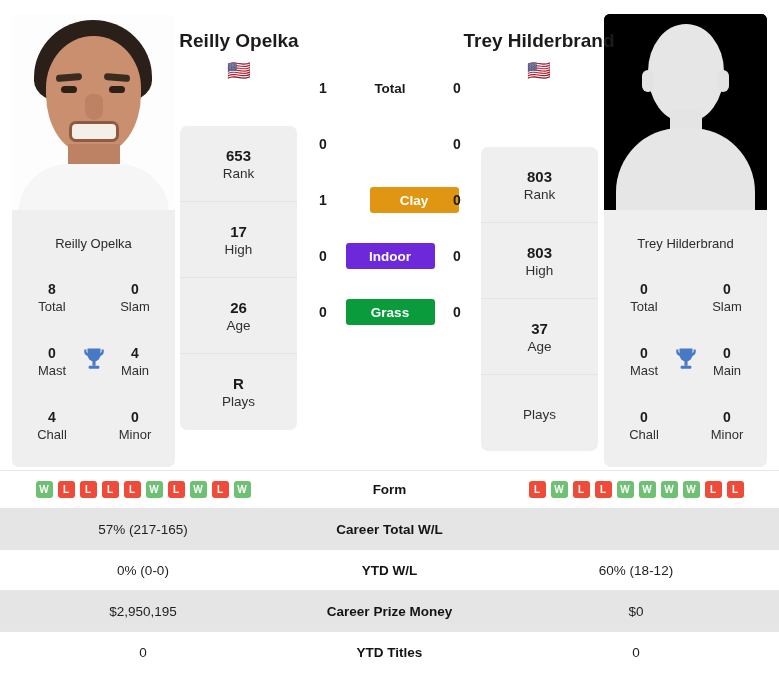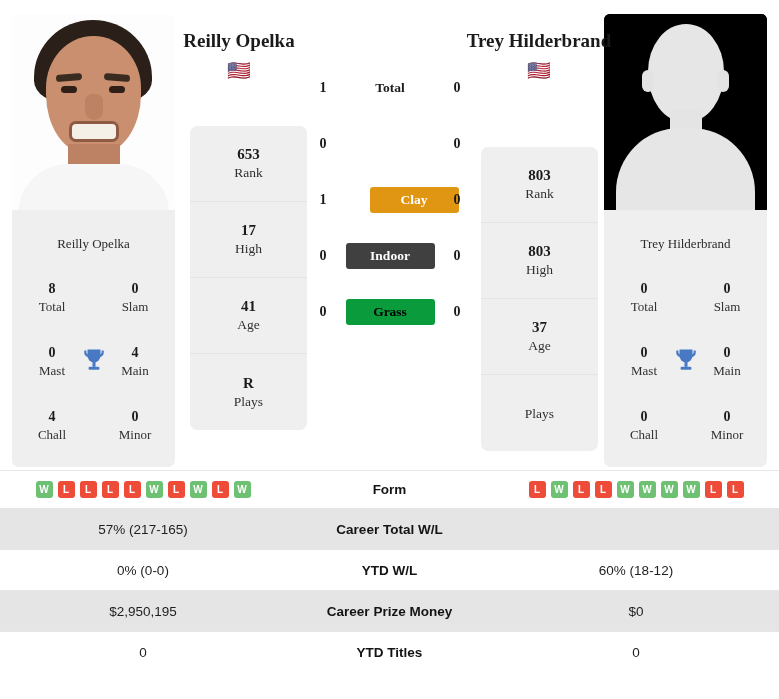--- a/index.html
+++ b/index.html
@@ -7,21 +7,21 @@
     width: 779px; height: 699px;
     background: #ffffff;
     font-family: "Liberation Sans", sans-serif;
     color: #202020;
     overflow: hidden;
   }
 
   .page { position: relative; width: 779px; height: 699px; }
 
   
-  .top { position: relative; width: 722px; height: 470px; font-family: Liberation Serif, serif; }
+  .top { position: relative; width: 722px; height: 470px; }
 
   
   .photo-col {
     position: absolute; top: 14px; width: 163px;
   }
   .photo-col.left  { left: 12px; }
   .photo-col.right { left: 604px; }
 
   .photo-frame {
     width: 163px; height: 196px;
@@ -113,21 +113,21 @@
   }
   .name-head .flag {
     margin-top: 9px; font-size: 19px; line-height: 1;
   }
 
   
   .stack {
     position: absolute; width: 117px;
     background: #efefef; border-radius: 7px; overflow: hidden;
   }
-  .stack.left  { left: 190px; top: 126px; }
+  .stack.left  { left: 180px; top: 126px; }
   .stack.right { left: 481px; top: 147px; }
   .stack .cell {
     height: 76px;
     display: flex; flex-direction: column;
     align-items: center; justify-content: center;
     border-bottom: 1px solid #e4e4e4;
   }
   .stack .cell:last-child { border-bottom: none; }
   .stack .cell .v { font-size: 15px; font-weight: bold; color: #1b1b1b; }
   .stack .cell .k { font-size: 13.5px; color: #303030; margin-top: 2px; }
@@ -258,21 +258,21 @@
     <div class="stack left">
       <div class="cell">
         <div class="v">653</div>
         <div class="k">Rank</div>
       </div>
       <div class="cell">
         <div class="v">17</div>
         <div class="k">High</div>
       </div>
       <div class="cell">
-        <div class="v">41</div>
+        <div class="v">26</div>
         <div class="k">Age</div>
       </div>
       <div class="cell">
         <div class="v">R</div>
         <div class="k">Plays</div>
       </div>
     </div>
 
     <div class="stack right">
       <div class="cell">
@@ -389,26 +389,26 @@
           <div class="sc-l">0</div>
           <div class="sc-r">0</div>
         </div>
         <div class="srow">
           <div class="sc-l">1</div>
           <div class="badge" style="background: rgb(224, 150, 18); color: rgb(255, 255, 255); margin-left: 48px;">Clay</div>
           <div class="sc-r">0</div>
         </div>
         <div class="srow">
           <div class="sc-l">0</div>
-          <div class="badge" style="background: #404040; color: rgb(255, 255, 255);">Indoor</div>
+          <div class="badge" style="background: #6d28d9; color: rgb(255, 255, 255);">Indoor</div>
           <div class="sc-r">0</div>
         </div>
         <div class="srow">
           <div class="sc-l">0</div>
-          <div class="badge" style="background: rgb(10, 155, 60); color: #000000;">Grass</div>
+          <div class="badge" style="background: rgb(10, 155, 60); color: #ffffff;">Grass</div>
           <div class="sc-r">0</div>
         </div>
       </div>
 
   </div>
 
   <div class="table">
       <div class="trow form-row">
         <div class="tc">
           <div class="formbar">

